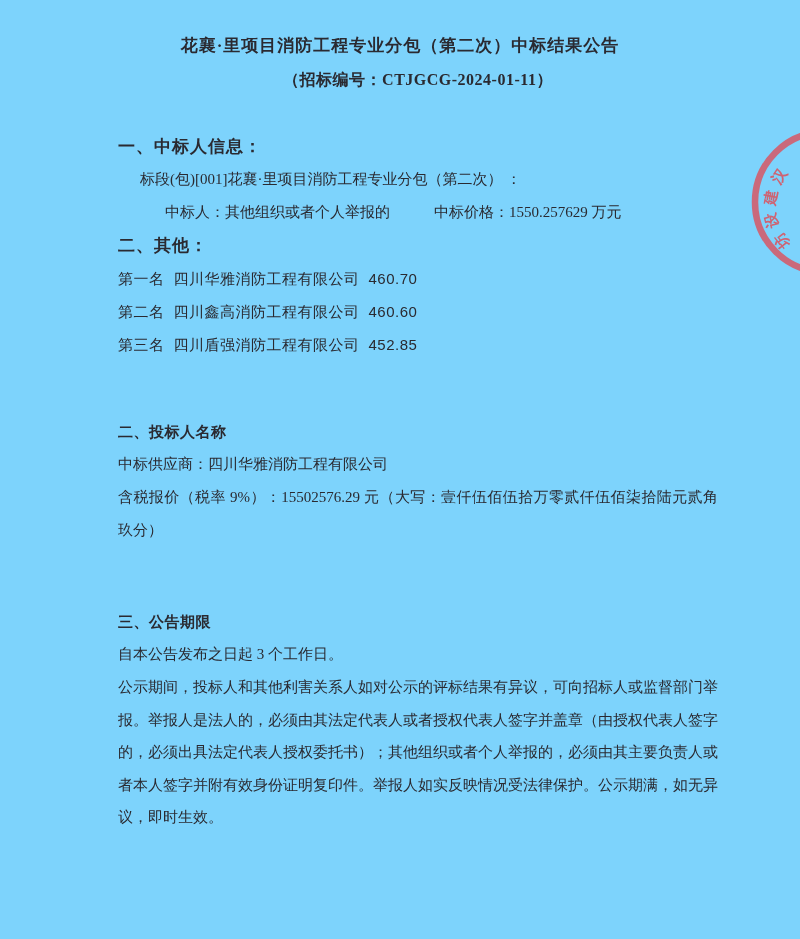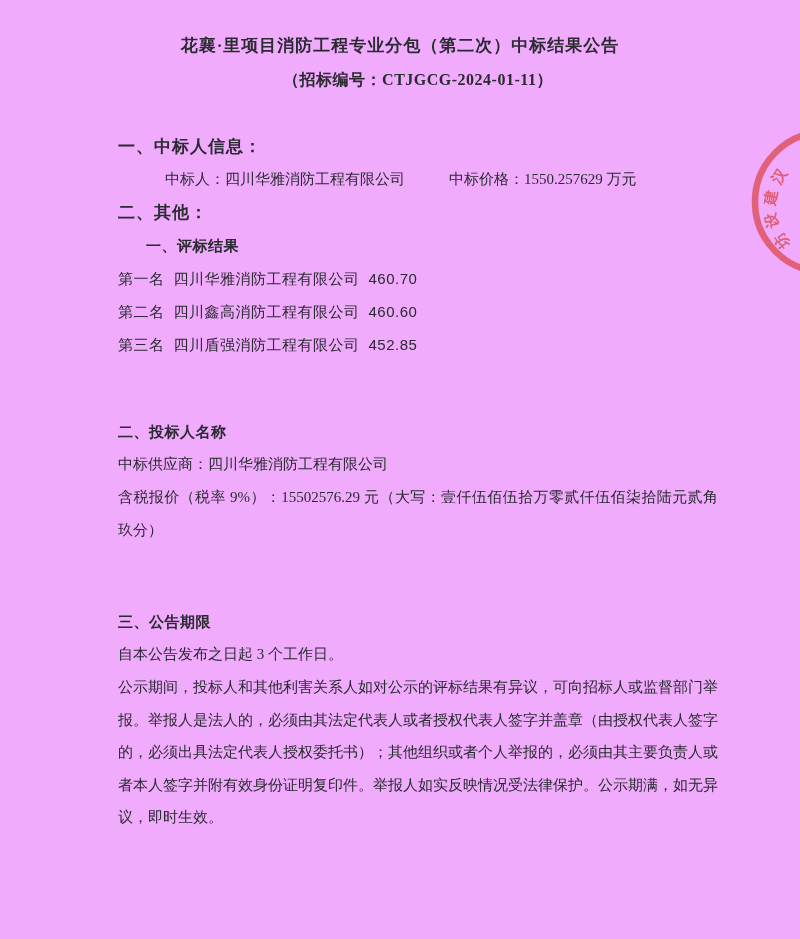--- a/index.html
+++ b/index.html
@@ -1,20 +1,20 @@
 <!DOCTYPE html>
 <html><head>
 <meta charset="utf-8">
 <style>
   html, body { margin: 0; padding: 0; background: #ffffff; }
   .page {
     position: relative;
     width: 800px;
     height: 939px;
-    background: #f0abfc;
+    background: #7dd3fc;
     overflow: hidden;
     font-family: "Liberation Serif", "DejaVu Serif", serif;
     color: #2a2a31;
   }
   .title-block { padding-top: 36px; text-align: center; }
   .doc-title {
     font-size: 17px;
     font-weight: 700;
     letter-spacing: 1px;
     line-height: 20px;
@@ -76,28 +76,28 @@
 
   <div class="title-block">
     <div class="doc-title">花襄·里项目消防工程专业分包（第二次）中标结果公告</div>
     <div class="doc-subtitle">（招标编号：CTJGCG-2024-01-11）</div>
   </div>
 
   <div class="content">
 
     <span class="line h-main">一、中标人信息：</span>
 
+    <span class="line indent-1">标段(包)[001]花襄·里项目消防工程专业分包（第二次） ：</span>
 
     <span class="line indent-2">
-      <span>中标人：四川华雅消防工程有限公司</span><span class="pair-gap">中标价格：1550.257629 万元</span>
+      <span>中标人：其他组织或者个人举报的</span><span class="pair-gap">中标价格：1550.257629 万元</span>
     </span>
 
     <span class="line h-main">二、其他：</span>
 
-    <span class="line h-sub indent-3">一、评标结果</span>
 
 
     <span class="line eval-row">
       <span>第一名</span><span>四川华雅消防工程有限公司</span><span>460.70</span>
     </span>
 
     <span class="line eval-row">
       <span>第二名</span><span>四川鑫高消防工程有限公司</span><span>460.60</span>
     </span>
 

